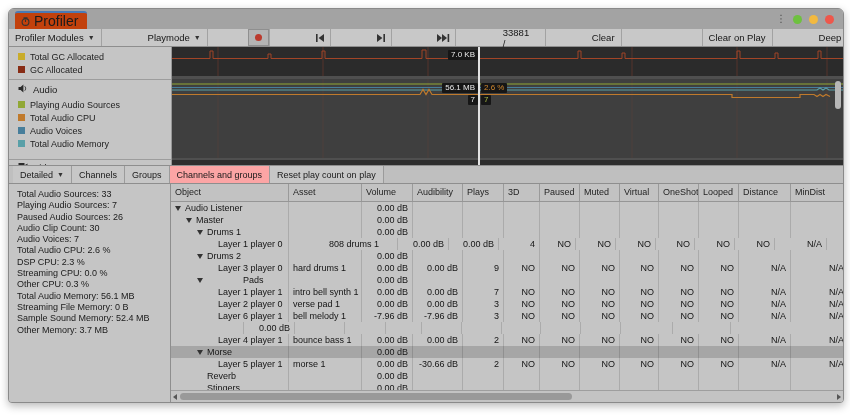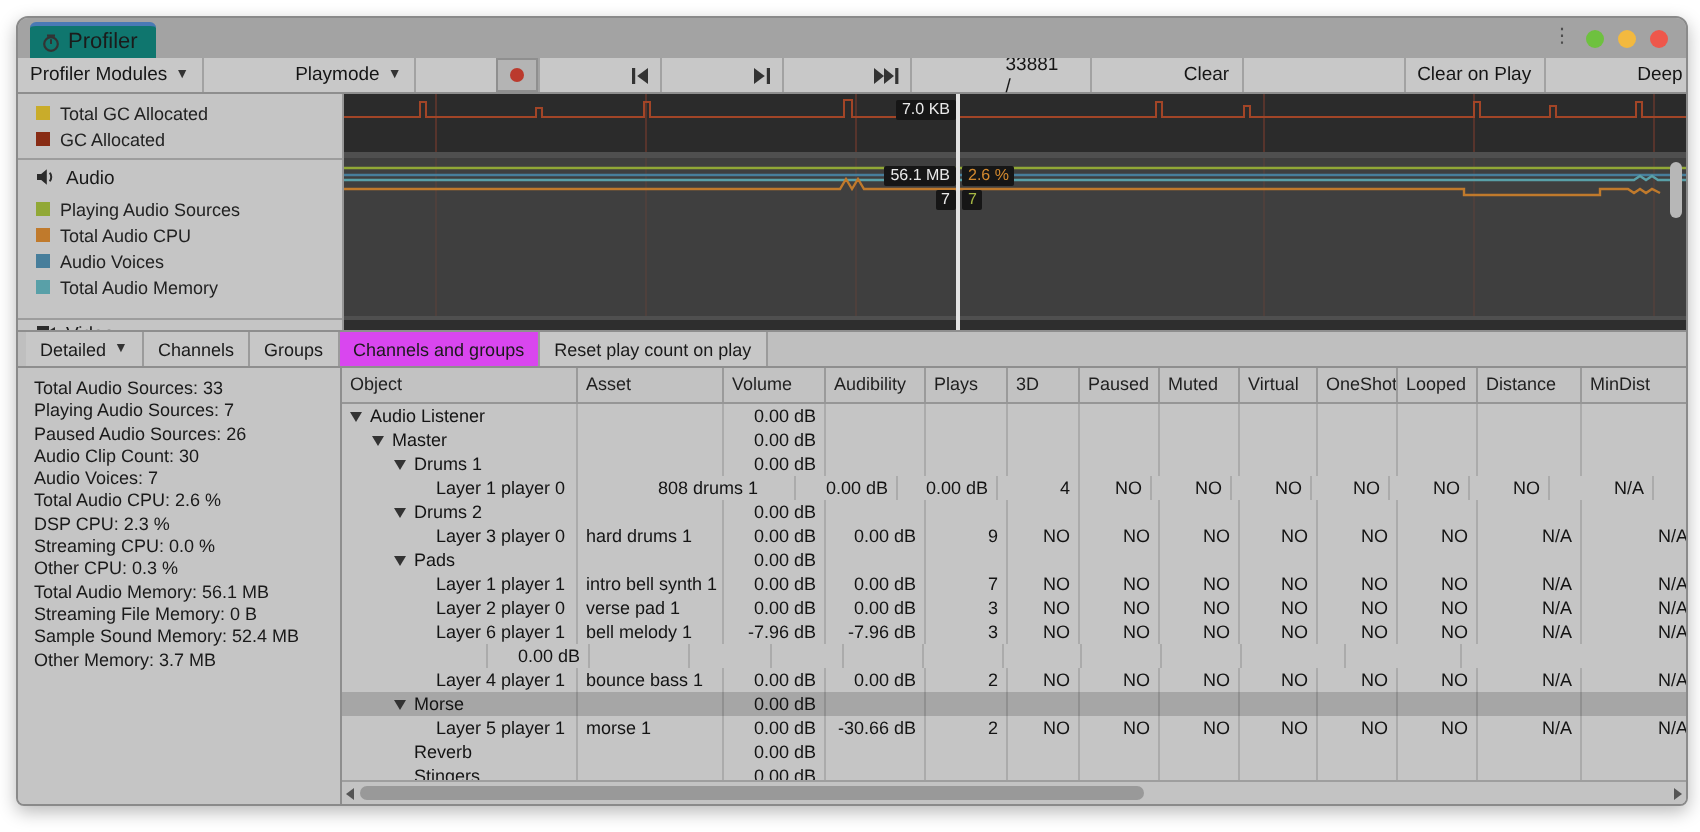--- a/index.html
+++ b/index.html
@@ -1,20 +1,20 @@
 <!DOCTYPE html>
 <html><head>
 <meta charset="utf-8">
 <style>
   html,body{margin:0;padding:0;}
   .stage{position:relative;width:850px;height:416px;background:#ffffff;font-family:"Liberation Sans",sans-serif;overflow:hidden;}
   .window{position:absolute;left:8px;top:8px;width:834px;height:393px;background:#c8c8c8;border:1px solid #8a8a8a;border-radius:6px 6px 4px 4px;box-shadow:0 3px 9px rgba(0,0,0,.28);overflow:hidden;display:flex;flex-direction:column;}
   
   .titlebar{position:relative;height:20px;background:#a3a3a3;flex:0 0 auto;}
-  .wtab{position:absolute;left:6px;bottom:0;height:16px;padding:0 9px 0 6px;background:#0f766e;border-top:2px solid #4a7ab5;border-radius:3px 3px 0 0;display:flex;align-items:center;gap:4px;font-size:11px;color:#1b1b1b;}
+  .wtab{position:absolute;left:6px;bottom:0;height:16px;padding:0 9px 0 6px;background:#c2410c;border-top:2px solid #4a7ab5;border-radius:3px 3px 0 0;display:flex;align-items:center;gap:4px;font-size:14px;color:#1b1b1b;}
   .titlebar-right{position:absolute;right:9px;top:0;height:100%;display:flex;align-items:center;gap:7px;}
   .tl{width:9px;height:9px;border-radius:50%;}
   .kebab{color:#4d4d4d;font-size:10px;line-height:10px;letter-spacing:0;}
   
   .toolbar{height:17px;flex:0 0 auto;background:#c8c8c8;border-bottom:1px solid #8e8e8e;display:flex;align-items:stretch;font-size:9.5px;color:#151515;gap:40px;}
   .tbtn{display:flex;align-items:center;gap:4px;padding:0 6px;border-right:1px solid #a2a2a2;white-space:nowrap;}
   .tbtn.first{border-left:1px solid #a2a2a2;}
   .ddarrow{font-size:7px;color:#333;}
   .modules{width:112px;justify-content:space-between;}
   .recbtn{background:#b4b4b4;box-shadow:inset 0 0 0 1px #8f8f8f;padding:0 7px;}
@@ -32,21 +32,21 @@
   .swatch{width:7px;height:7px;flex:0 0 auto;}
   .sec-div{border-top:1px solid #9d9d9d;margin-top:3px;}
   .modhead{display:flex;align-items:flex-start;gap:5px;padding:4px 0 3px 9px;font-size:9.5px;color:#1a1a1a;}
   .plotpane{flex:1;position:relative;background:#2c2c2c;overflow:hidden;}
   .playhead{position:absolute;top:0;left:306px;width:2px;height:118px;background:#e3e3e3;}
   .mk{position:absolute;background:#161616;color:#e9e9e9;font-size:8px;line-height:10px;padding:0 3px;border-radius:1px;white-space:nowrap;}
   .vscroll{position:absolute;right:2px;top:34px;width:6px;height:28px;border-radius:3px;background:#b7b7b7;}
   
   .tabsbar{height:17px;flex:0 0 auto;background:#bfbfbf;border-bottom:1px solid #8e8e8e;display:flex;align-items:stretch;font-size:9px;color:#1a1a1a;padding-left:4px;}
   .dtab{display:flex;align-items:center;gap:4px;padding:0 7px;background:#c7c7c7;border-right:1px solid #9b9b9b;white-space:nowrap;}
-  .dtab.active{background:#d946ef;}
+  .dtab.active{background:#fca5a5;}
   
   .bottom{flex:1;display:flex;min-height:0;}
   .statspane{width:162px;flex:0 0 auto;background:#c5c5c5;border-right:1px solid #8e8e8e;padding:5px 0 0 8px;box-sizing:border-box;font-size:9px;line-height:11.3px;color:#1a1a1a;overflow:hidden;}
   .tablepane{flex:1;display:flex;flex-direction:column;background:#c5c5c5;overflow:hidden;}
   .thead{height:17px;flex:0 0 auto;display:flex;background:#c2c2c2;border-bottom:1px solid #969696;font-size:9px;color:#1f1f1f;}
   .th{box-sizing:border-box;padding:3px 0 0 4px;border-right:1px solid #9a9a9a;overflow:hidden;white-space:nowrap;flex:0 0 auto;}
   .tbody{flex:1;font-size:9px;color:#141414;overflow:hidden;}
   .tr{height:12px;display:flex;align-items:stretch;}
   .tr.selected{background:#a6a6a6;}
   .td{box-sizing:border-box;display:flex;align-items:center;border-right:1px solid rgba(0,0,0,.13);padding:0 4px;overflow:hidden;white-space:nowrap;flex:0 0 auto;}
@@ -386,21 +386,21 @@
               <div class="td r" style="width: 36px;">NO</div>
               <div class="td r" style="width: 40px;">NO</div>
               <div class="td r" style="width: 40px;">NO</div>
               <div class="td r" style="width: 39px;">NO</div>
               <div class="td r" style="width: 40px;">NO</div>
               <div class="td r" style="width: 40px;">NO</div>
               <div class="td r" style="width: 52px;">N/A</div>
               <div class="td r" style="width: 58px;">N/A</div>
             </div>
             <div class="tr">
-              <div class="td" style="width: 118px; padding-left: 26px;">
+              <div class="td" style="width: 118px; padding-left: 26px; gap: 36px;">
                 <span class="foldspace">
                   <span class="fold"></span>
                 </span>
                 <span>Pads</span>
               </div>
               <div class="td" style="width: 73px;"></div>
               <div class="td r" style="width: 51px;">0.00 dB</div>
               <div class="td r" style="width: 50px;"></div>
               <div class="td r" style="width: 41px;"></div>
               <div class="td r" style="width: 36px;"></div>

